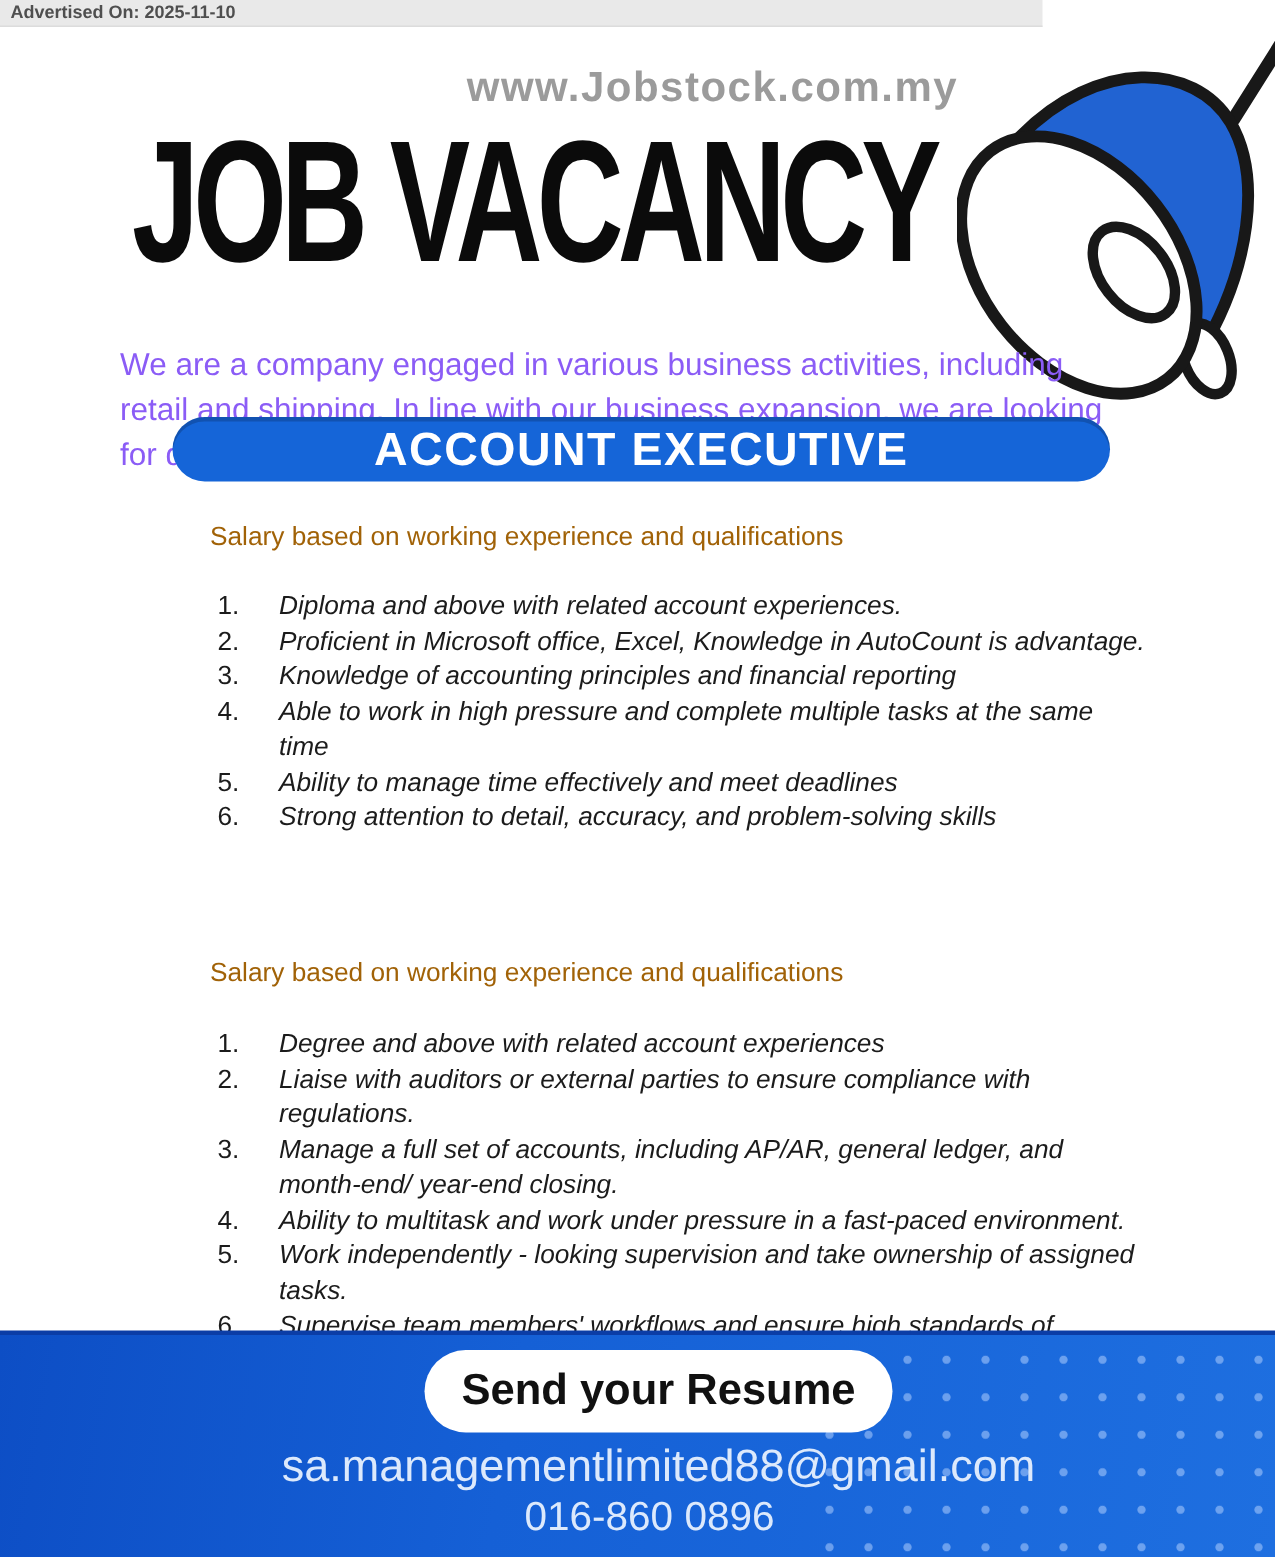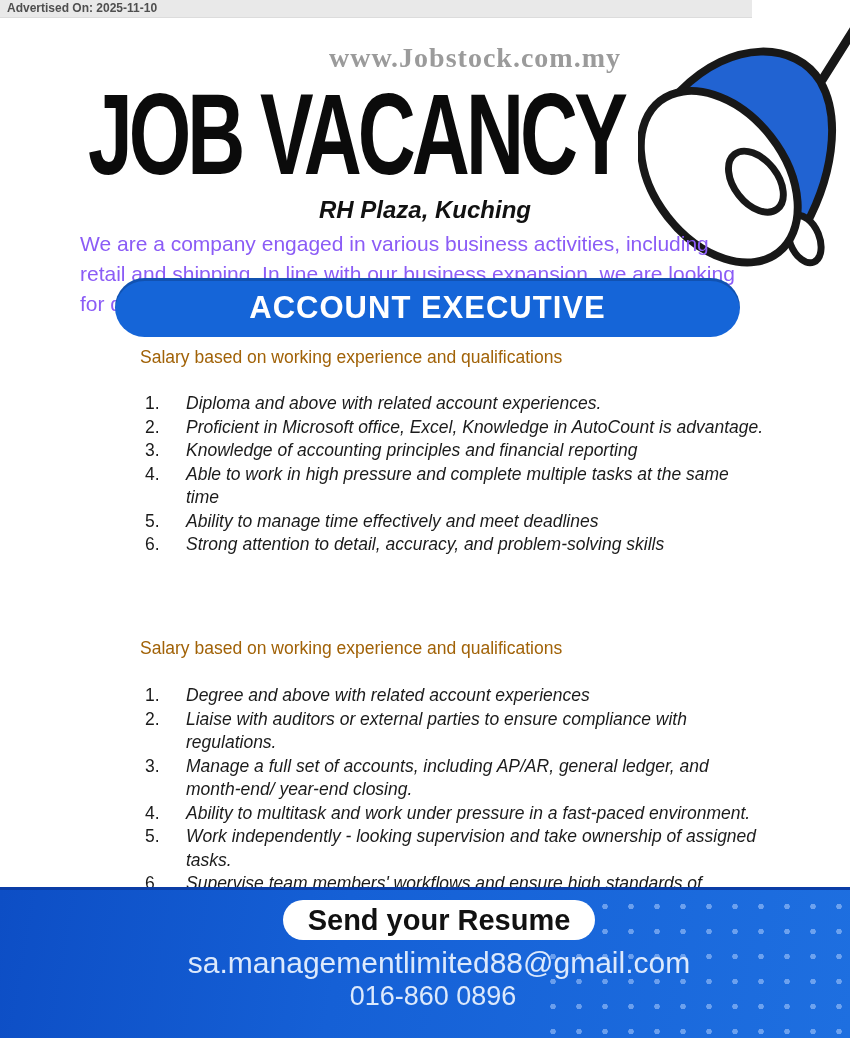--- a/index.html
+++ b/index.html
@@ -1,38 +1,38 @@
 <!DOCTYPE html>
 <html><head>
 <meta charset="utf-8">
 <style>
   html,body{margin:0;padding:0;width:850px;height:1038px;overflow:hidden;background:#ffffff;
     font-family:"Liberation Sans",sans-serif;-webkit-font-smoothing:antialiased;}
   .page{position:relative;width:850px;height:1038px;background:#ffffff;}
 
   
-  .adbar{position:absolute;top:0;left:0;width:752px;height:17px;background:#e9e9e9;
+  .adbar{position:absolute;top:0;left:0;width:695px;height:17px;background:#e9e9e9;
     border-bottom:1px solid #dcdcdc;}
   .adbar span{display:block;padding:1px 0 0 7px;font-size:12px;font-weight:bold;color:#4f4f4f;}
 
   
   .site-url{position:absolute;top:42px;left:105px;width:740px;text-align:center;
-    color:#9b9b9b;font-size:28px;font-weight:bold;letter-spacing:1px;font-family:Liberation Serif, serif;}
+    color:#9b9b9b;font-size:28px;font-weight:bold;letter-spacing:1px;}
   .big-title{position:absolute;top:76px;left:88px;white-space:nowrap;}
   .big-title span{display:inline-block;transform:scale(0.78,1.12);transform-origin:left center;
     font-size:103px;font-weight:900;color:#0b0b0b;letter-spacing:-5px;
     font-family:"Liberation Sans",sans-serif;}
   .megaphone{position:absolute;top:20px;right:-6px;width:218px;height:248px;}
   .location{position:absolute;top:196px;left:0;width:850px;text-align:center;
     font-size:24px;font-weight:bold;font-style:italic;color:#111;}
   .intro{position:absolute;top:229px;left:80px;width:655px;font-size:21px;line-height:1.42;
     color:#8b5cf6;}
 
   
-  .banner{height:59px;border-radius:30px;display:flex;align-items:center;justify-content:center;
+  .banner{height:43px;border-radius:30px;display:flex;align-items:center;justify-content:center;
     box-shadow:inset 0 3px 0 rgba(0,0,0,0.18);}
   .banner .banner-label{color:#ffffff;font-size:31px;font-weight:bold;letter-spacing:1px;}
   .banner.first{position:absolute;top:278px;left:115px;width:625px;}
   .banner.second{position:absolute;top:556px;left:136px;width:628px;}
 
   .salary{position:absolute;left:140px;font-size:17.5px;color:#a16207;}
   .salary.s1{top:347px;}
   .salary.s2{top:638px;}
 
   .req-list{position:absolute;left:145px;width:620px;}
@@ -42,21 +42,21 @@
   .req-num{width:41px;flex:0 0 41px;}
   .req-text{flex:1;font-style:italic;}
 
   
   .footer{position:absolute;left:0;top:887px;width:850px;height:151px;
     border-top:3px solid #0b3da6;
     background:linear-gradient(100deg,#0d4ec5 0%,#1560d6 40%,#1e6fe0 100%);}
   .footer::after{content:"";position:absolute;right:0;top:4px;width:310px;height:145px;
     background-image:radial-gradient(circle,rgba(188,214,255,0.5) 2.5px,transparent 3px);
     background-size:26px 25px;pointer-events:none;}
-  .resume-pill{position:relative;margin:10px auto 0 auto;left:14px;width:312px;height:40px;
+  .resume-pill{position:relative;margin:10px auto 0 auto;left:14px;width:312px;height:55px;
     background:#ffffff;border-radius:29px;display:flex;align-items:center;justify-content:center;
     z-index:2;}
   .resume-pill span{color:#111;font-size:29px;font-weight:bold;}
   .footer-email{position:relative;left:14px;text-align:center;margin-top:6px;color:#dce9fc;
     font-size:30px;z-index:2;}
   .footer-phone{position:relative;left:8px;text-align:center;margin-top:1px;color:#dce9fc;
     font-size:27px;z-index:2;}
 </style>
 </head>
 <body>
@@ -74,21 +74,20 @@
   </div>
 
   <svg class="megaphone" viewBox="0 0 220 250" xmlns="http://www.w3.org/2000/svg">
     <path d="M186 60 L220 6" stroke="#181818" stroke-width="9" stroke-linecap="round" fill="none"></path>
     <path d="M42 72 C 95 18 160 22 184 62 C 205 98 198 160 163 218 C 138 178 78 112 42 72 Z" fill="#2163d2" stroke="#181818" stroke-width="8" stroke-linejoin="round"></path>
     <ellipse cx="168" cy="221" rx="15" ry="25" transform="rotate(-22 168 221)" fill="#ffffff" stroke="#181818" stroke-width="7"></ellipse>
     <ellipse cx="82" cy="158" rx="66" ry="97" transform="rotate(-38 82 158)" fill="#ffffff" stroke="#181818" stroke-width="8"></ellipse>
     <ellipse cx="119" cy="163" rx="22" ry="35" transform="rotate(-38 119 163)" fill="#ffffff" stroke="#181818" stroke-width="7"></ellipse>
   </svg>
 
-  <div class="location">RH Plaza, Kuching</div>
 
   <div class="intro">We are a company engaged in various business activities, including retail and shipping. In line with our business expansion, we are looking for dedicated candidates to join our growing team.</div>
 
   <div class="banner first" style="background:#1565d8;">
     <span class="banner-label">ACCOUNT EXECUTIVE</span>
   </div>
   <div class="salary s1">Salary based on working experience and qualifications</div>
   <div class="req-list l1">
       <div class="req-row">
         <span class="req-num">1.</span>

